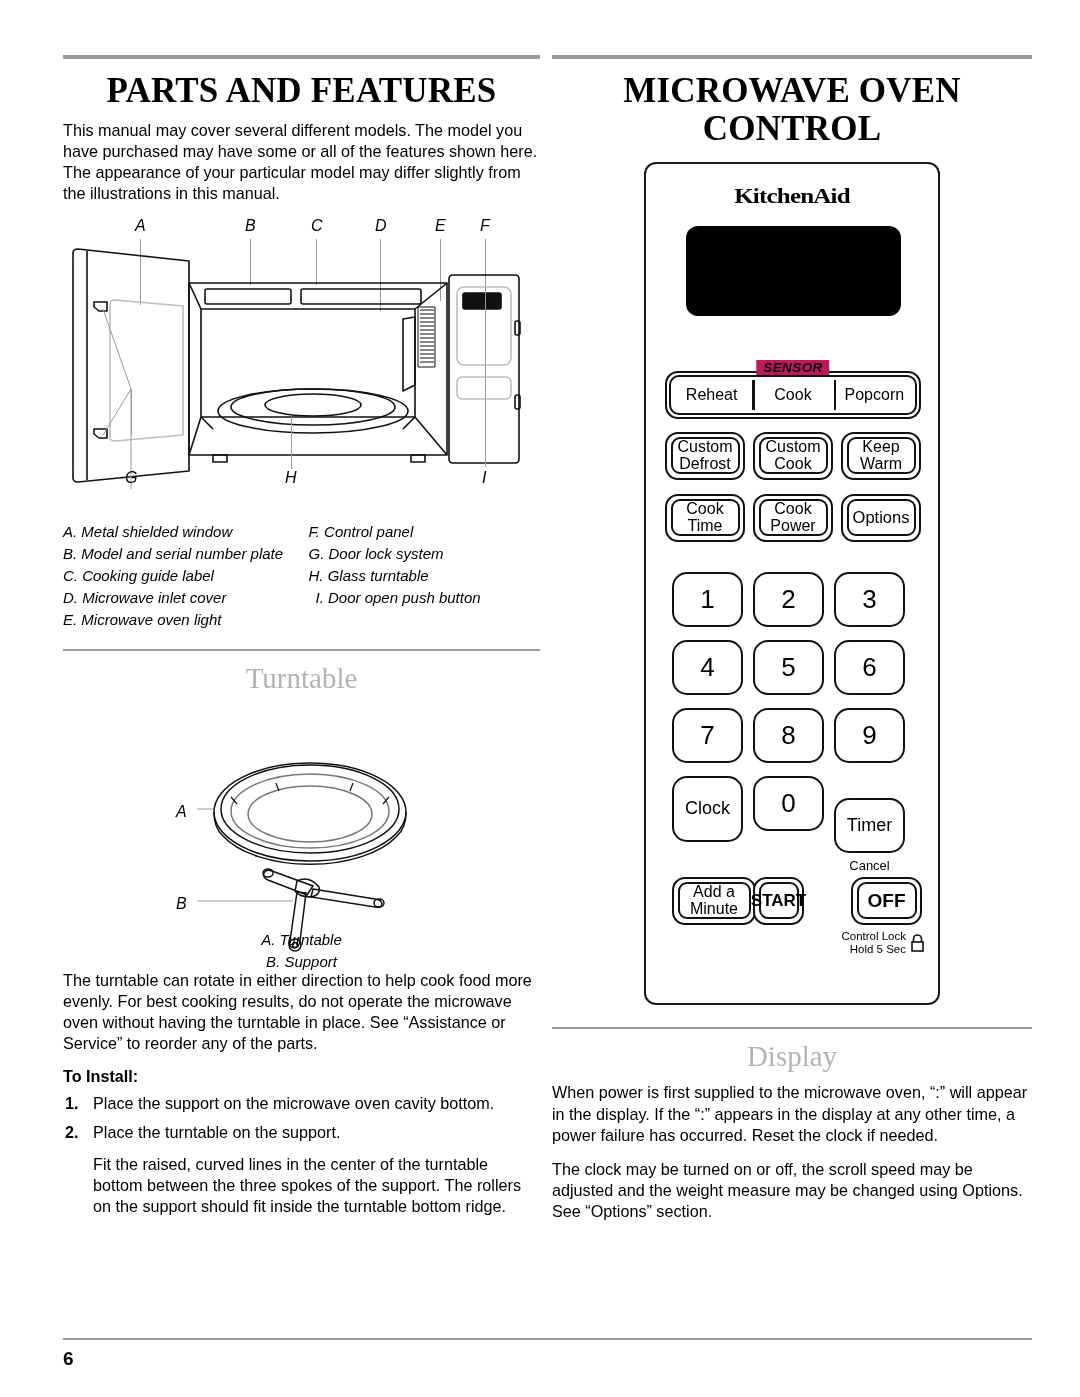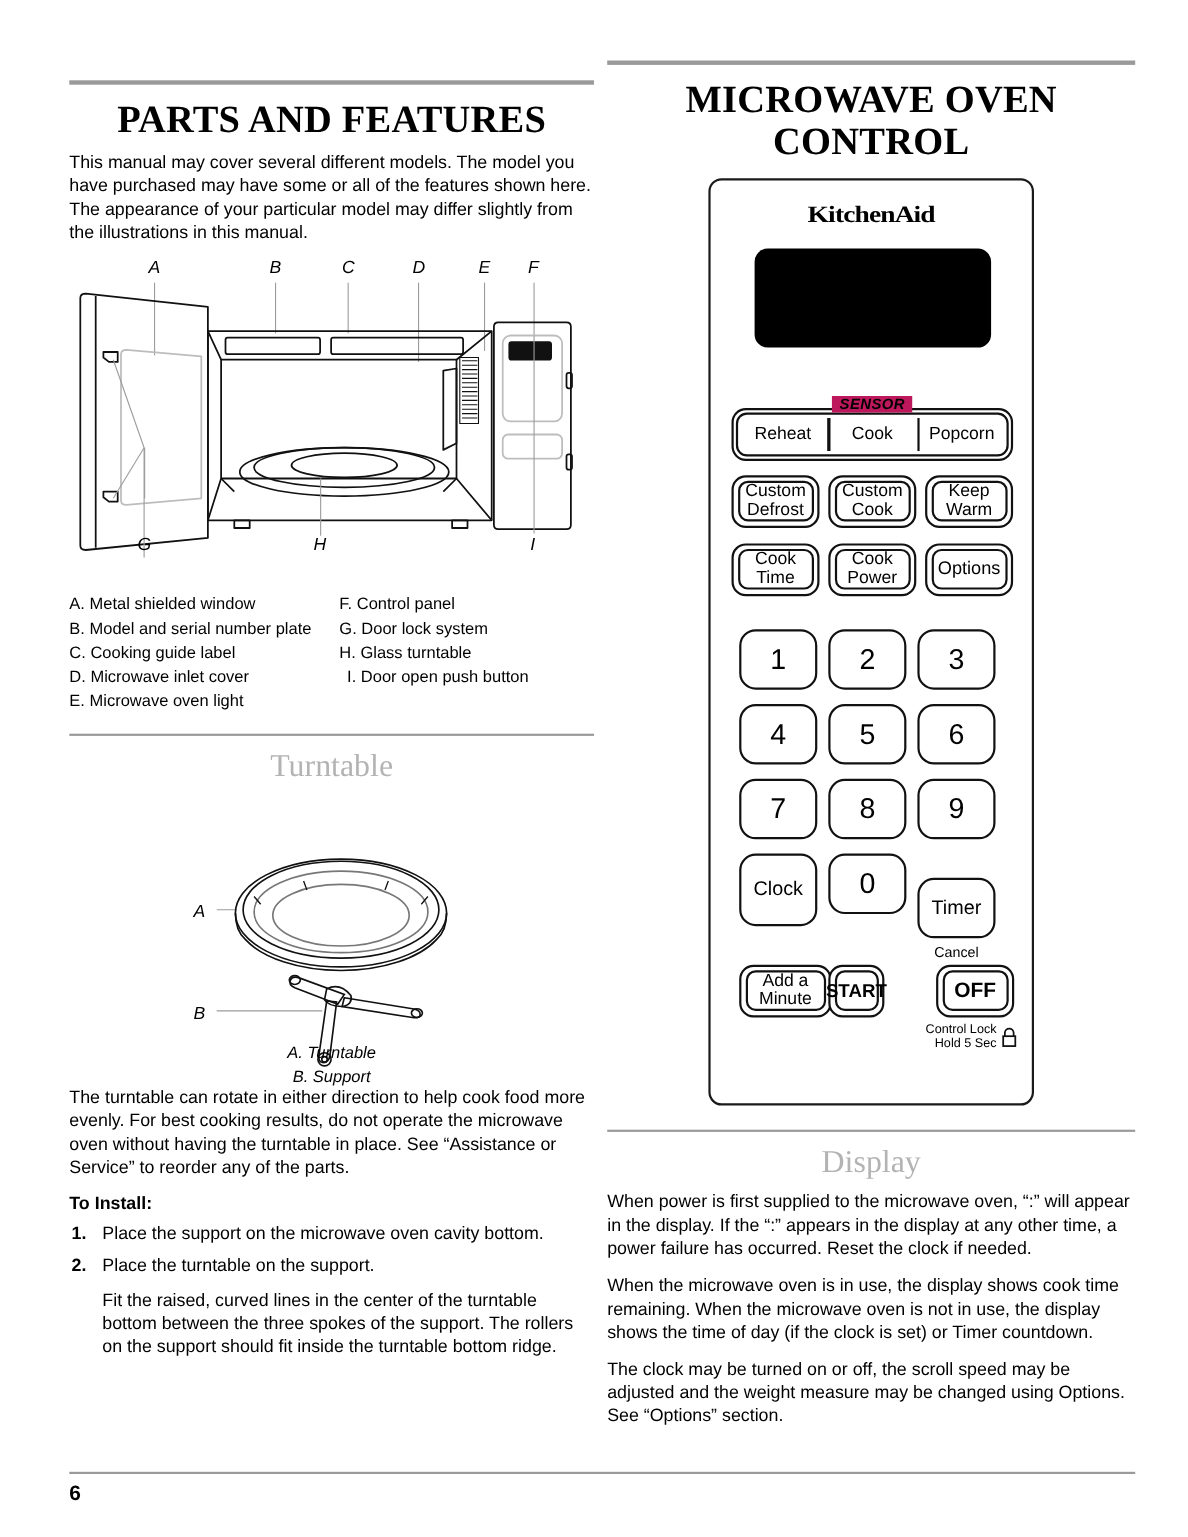--- a/index.html
+++ b/index.html
@@ -16,21 +16,21 @@
     overflow: hidden;
   }
   .page {
     position: absolute;
     inset: 0;
   }
   
   .col-left {
     position: absolute;
     left: 63px;
-    top: 73px;
+    top: 55px;
     width: 477px;
   }
   .col-right {
     position: absolute;
     left: 552px;
     top: 55px;
     width: 480px;
   }
   
   .rule {
@@ -63,20 +63,21 @@
     line-height: 1.1;
   }
   p.body {
     font-size: 16.2px;
     line-height: 1.30;
     margin: 0 0 13px 0;
   }
   
   .legend {
     display: flex;
+    font-style: italic;
     font-size: 15px;
     line-height: 1.47;
     margin-top: 4px;
   }
   .legend .lcol { width: 50%; }
   .legend .lcol.right { padding-left: 14px; }
   .legend-item { white-space: nowrap; }
   .legend-item.indent { padding-left: 7px; }
 
   
@@ -587,20 +588,19 @@
           <path d="M3.5 8 V5 a4 4 0 0 1 8 0 V8" fill="none" stroke="#111" stroke-width="1.6"></path>
           <rect x="2" y="8" width="11" height="9" fill="none" stroke="#111" stroke-width="1.6"></rect>
         </svg>
       </div>
     </div>
 
     <div style="margin-top:22px;">
       <div class="rule-thin"></div>
       <h2 class="sub-title">Display</h2>
       <p class="body">When power is first supplied to the microwave oven, “:” will appear in the display. If the “:” appears in the display at any other time, a power failure has occurred. Reset the clock if needed.</p>
-      <p class="body">When the microwave oven is in use, the display shows cook time remaining. When the microwave oven is not in use, the display shows the time of day (if the clock is set) or Timer countdown.</p>
       <p class="body">The clock may be turned on or off, the scroll speed may be adjusted and the weight measure may be changed using Options. See “Options” section.</p>
     </div>
   </div>
 
   <div class="footer-rule"></div>
   <div class="page-num">6</div>
 </div>
 
 </body></html>

